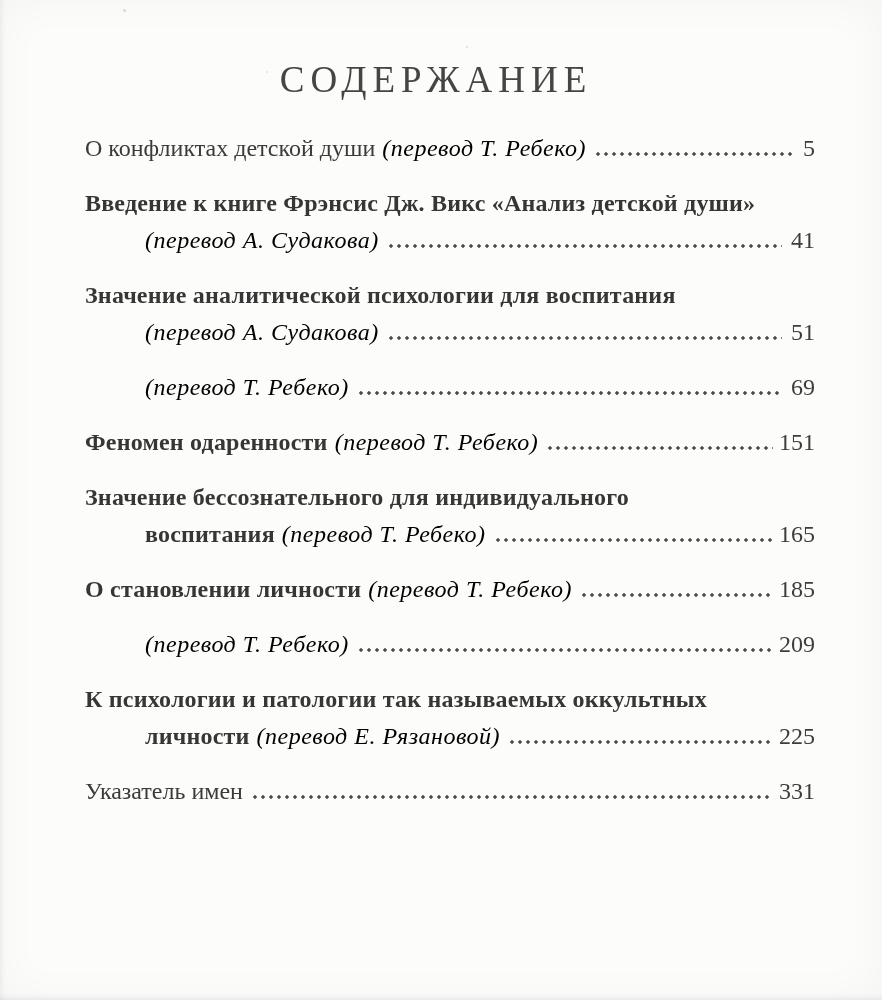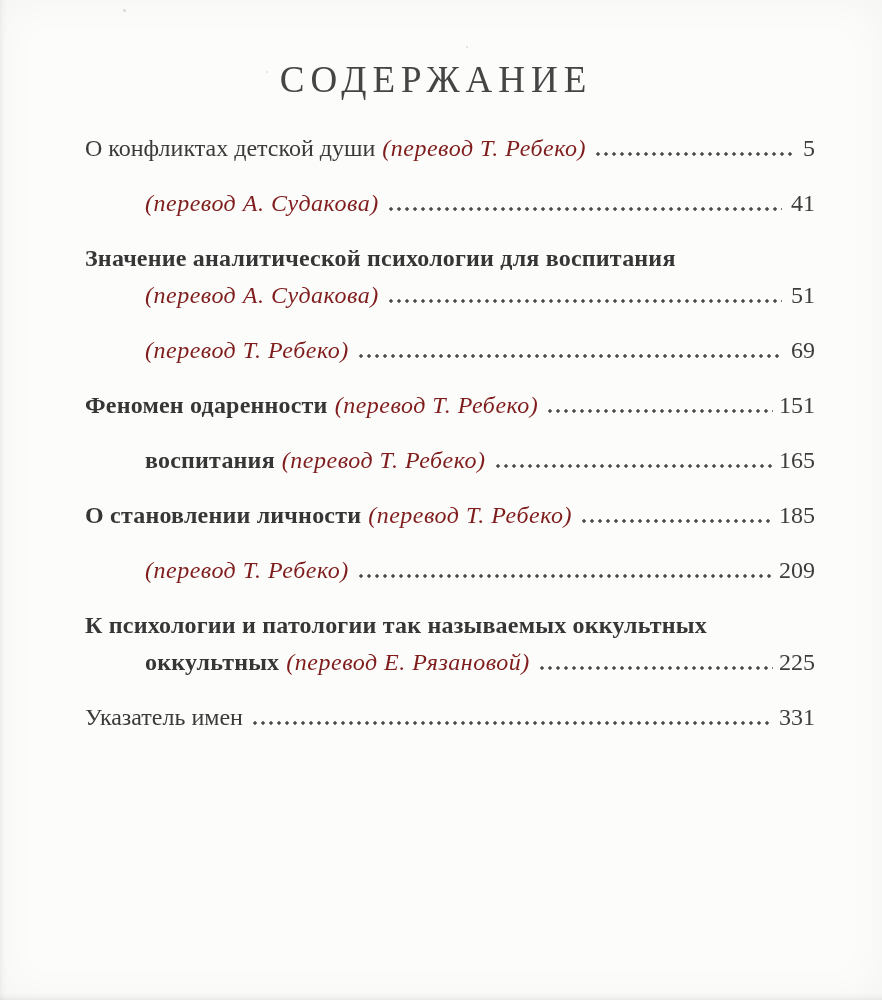--- a/index.html
+++ b/index.html
@@ -40,21 +40,21 @@
     align-items: baseline;
     white-space: nowrap;
     font-size: 24px;
     line-height: 37px;
   }
   .indent { padding-left: 60px; }
   .t  { font-weight: normal; }
   .b  { font-weight: bold; color: #363636; letter-spacing: 0.2px; }
   .tr {
     font-style: italic;
-    color: #7f1d1d;
+    color: #000000;
     margin-left: 7px;
     letter-spacing: 0.5px;
   }
   .tr.first { margin-left: 0; text-align: right; }
   .dots {
     flex: 1;
     min-width: 18px;
     height: 4px;
     margin-left: 8px;
     background-image: radial-gradient(circle, #4a4a4a 1.45px, rgba(0,0,0,0) 1.9px);
@@ -90,20 +90,23 @@
     <div class="entry">
       <div class="line">
         <span class="t">О конфликтах детской души</span>
         <span class="tr">(перевод Т. Ребеко)</span>
         <span class="dots"></span>
         <span class="pg sp">5</span>
       </div>
     </div>
 
     <div class="entry">
+      <div class="line">
+        <span class="t b">Введение к книге Фрэнсис Дж. Викс «Анализ детской души»</span>
+      </div>
       <div class="line indent">
         <span class="tr first">(перевод А. Судакова)</span>
         <span class="dots"></span>
         <span class="pg sp">41</span>
       </div>
     </div>
 
     <div class="entry">
       <div class="line">
         <span class="t b">Значение аналитической психологии для воспитания</span>
@@ -126,20 +129,23 @@
     <div class="entry">
       <div class="line">
         <span class="t b">Феномен одаренности</span>
         <span class="tr">(перевод Т. Ребеко)</span>
         <span class="dots"></span>
         <span class="pg">151</span>
       </div>
     </div>
 
     <div class="entry">
+      <div class="line">
+        <span class="t b">Значение бессознательного для индивидуального</span>
+      </div>
       <div class="line indent">
         <span class="t b">воспитания</span>
         <span class="tr">(перевод Т. Ребеко)</span>
         <span class="dots"></span>
         <span class="pg">165</span>
       </div>
     </div>
 
     <div class="entry">
       <div class="line">
@@ -156,21 +162,21 @@
         <span class="dots"></span>
         <span class="pg">209</span>
       </div>
     </div>
 
     <div class="entry">
       <div class="line">
         <span class="t b">К психологии и патологии так называемых оккультных</span>
       </div>
       <div class="line indent">
-        <span class="t b">оккультных</span>
+        <span class="t b">личности</span>
         <span class="tr">(перевод Е. Рязановой)</span>
         <span class="dots"></span>
         <span class="pg">225</span>
       </div>
     </div>
 
     <div class="entry">
       <div class="line">
         <span class="t">Указатель имен</span>
         <span class="dots"></span>

